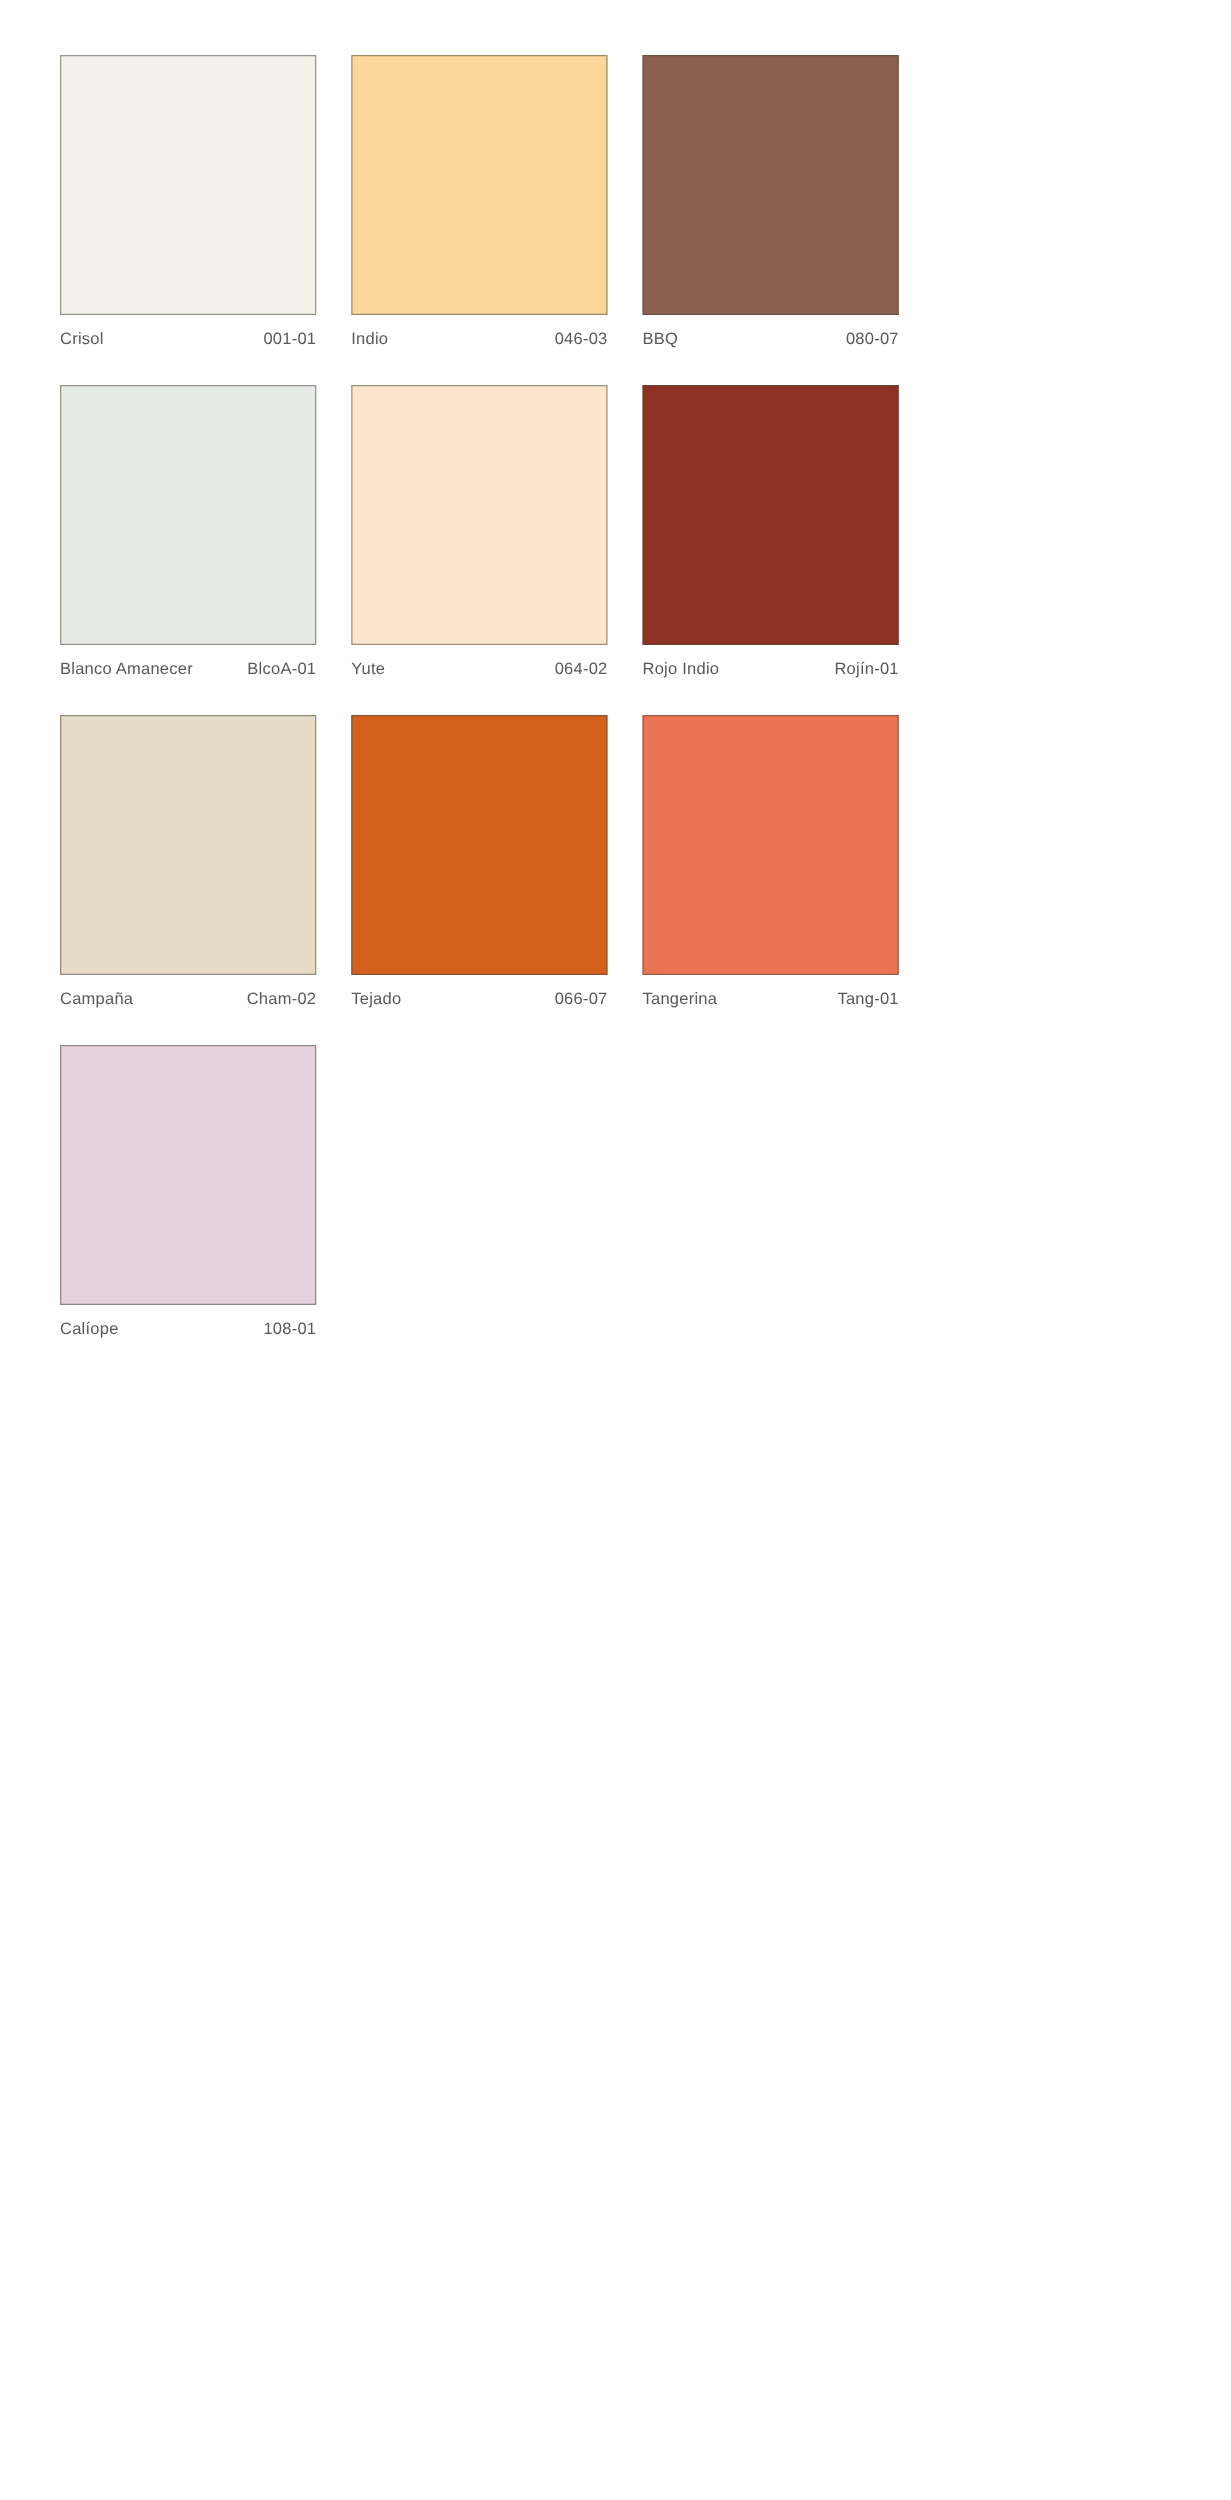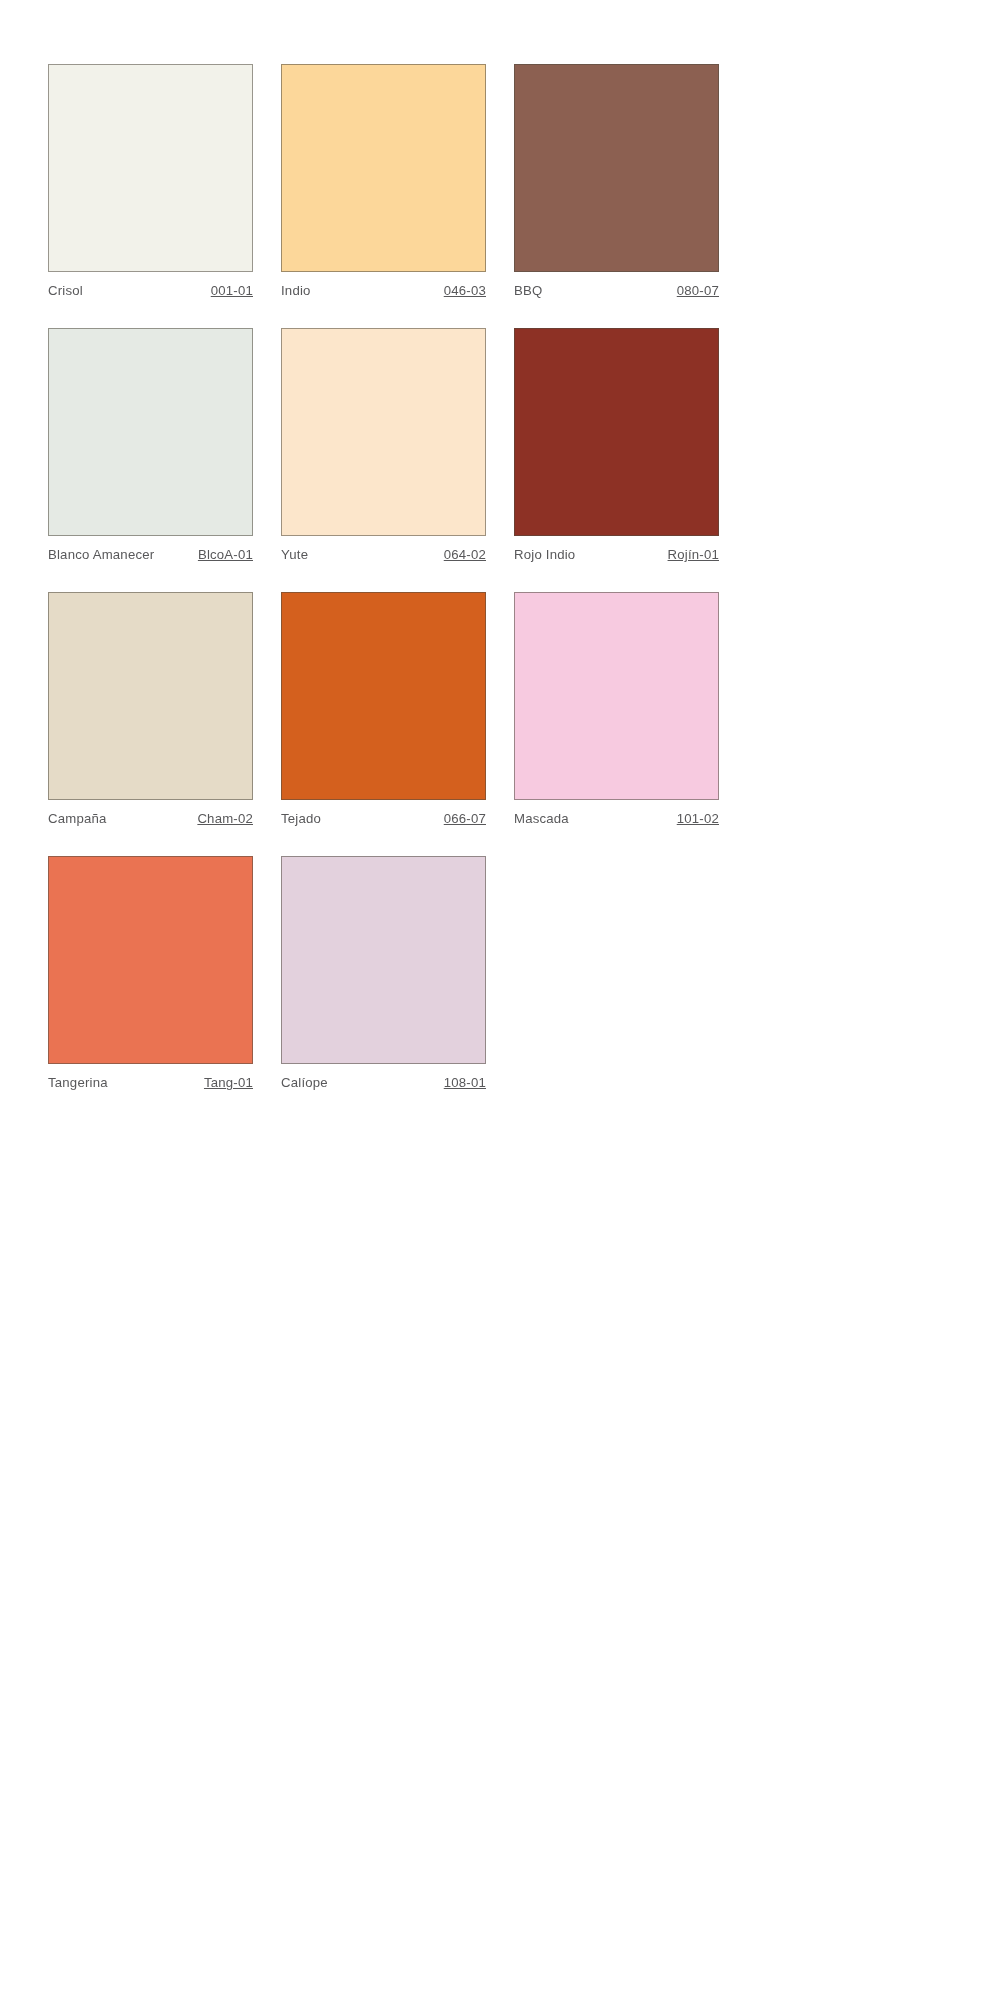--- a/index.html
+++ b/index.html
@@ -14,21 +14,20 @@
     font-family: "Liberation Sans", sans-serif;
     overflow: hidden;
     position: relative;
   }
   #page {
     width: 985px;
     height: 1516px;
     background: #ffffff;
     box-sizing: border-box;
     padding: 44px 0 0 0;
-    margin-top: 20px;
   }
   #swatch-grid {
     display: grid;
     grid-template-columns: repeat(3, 205px);
     column-gap: 28px;
     row-gap: 28px;
     margin-left: 48px;
     width: 671px;
   }
   .swatch-cell {
@@ -54,21 +53,20 @@
   }
   .swatch-name {
     text-align: left;
     white-space: pre-line;
     flex: 1 1 auto;
   }
   .swatch-code {
     text-align: right;
     white-space: nowrap;
     flex: 0 0 auto;
-    text-decoration: underline;
   }
   .filler {
     height: 1px;
   }
 </style>
 </head>
 <body>
 
 <div id="page">
 
@@ -123,27 +121,20 @@
         </div>
       </div>
       <div class="swatch-cell">
         <div class="swatch-chip" style="background: rgb(212, 96, 30);"></div>
         <div class="swatch-labels">
           <span class="swatch-name">Tejado</span>
           <span class="swatch-code">066-07</span>
         </div>
       </div>
       <div class="swatch-cell">
-        <div class="swatch-chip" style="background: rgb(247, 202, 224);"></div>
-        <div class="swatch-labels">
-          <span class="swatch-name">Mascada</span>
-          <span class="swatch-code">101-02</span>
-        </div>
-      </div>
-      <div class="swatch-cell">
         <div class="swatch-chip" style="background: rgb(234, 115, 82);"></div>
         <div class="swatch-labels">
           <span class="swatch-name">Tangerina</span>
           <span class="swatch-code">Tang-01</span>
         </div>
       </div>
       <div class="swatch-cell">
         <div class="swatch-chip" style="background: rgb(227, 209, 221);"></div>
         <div class="swatch-labels">
           <span class="swatch-name">Calíope</span>

